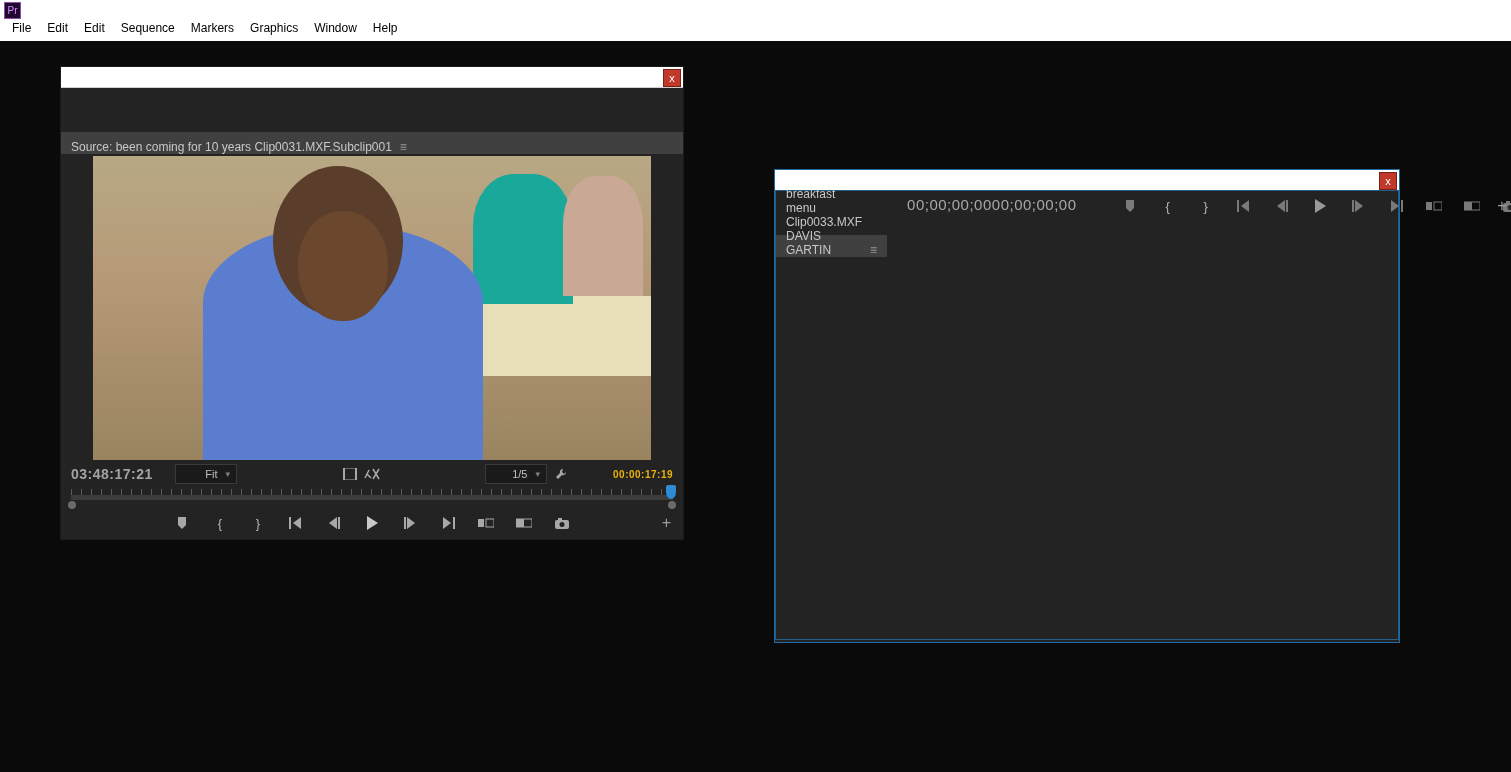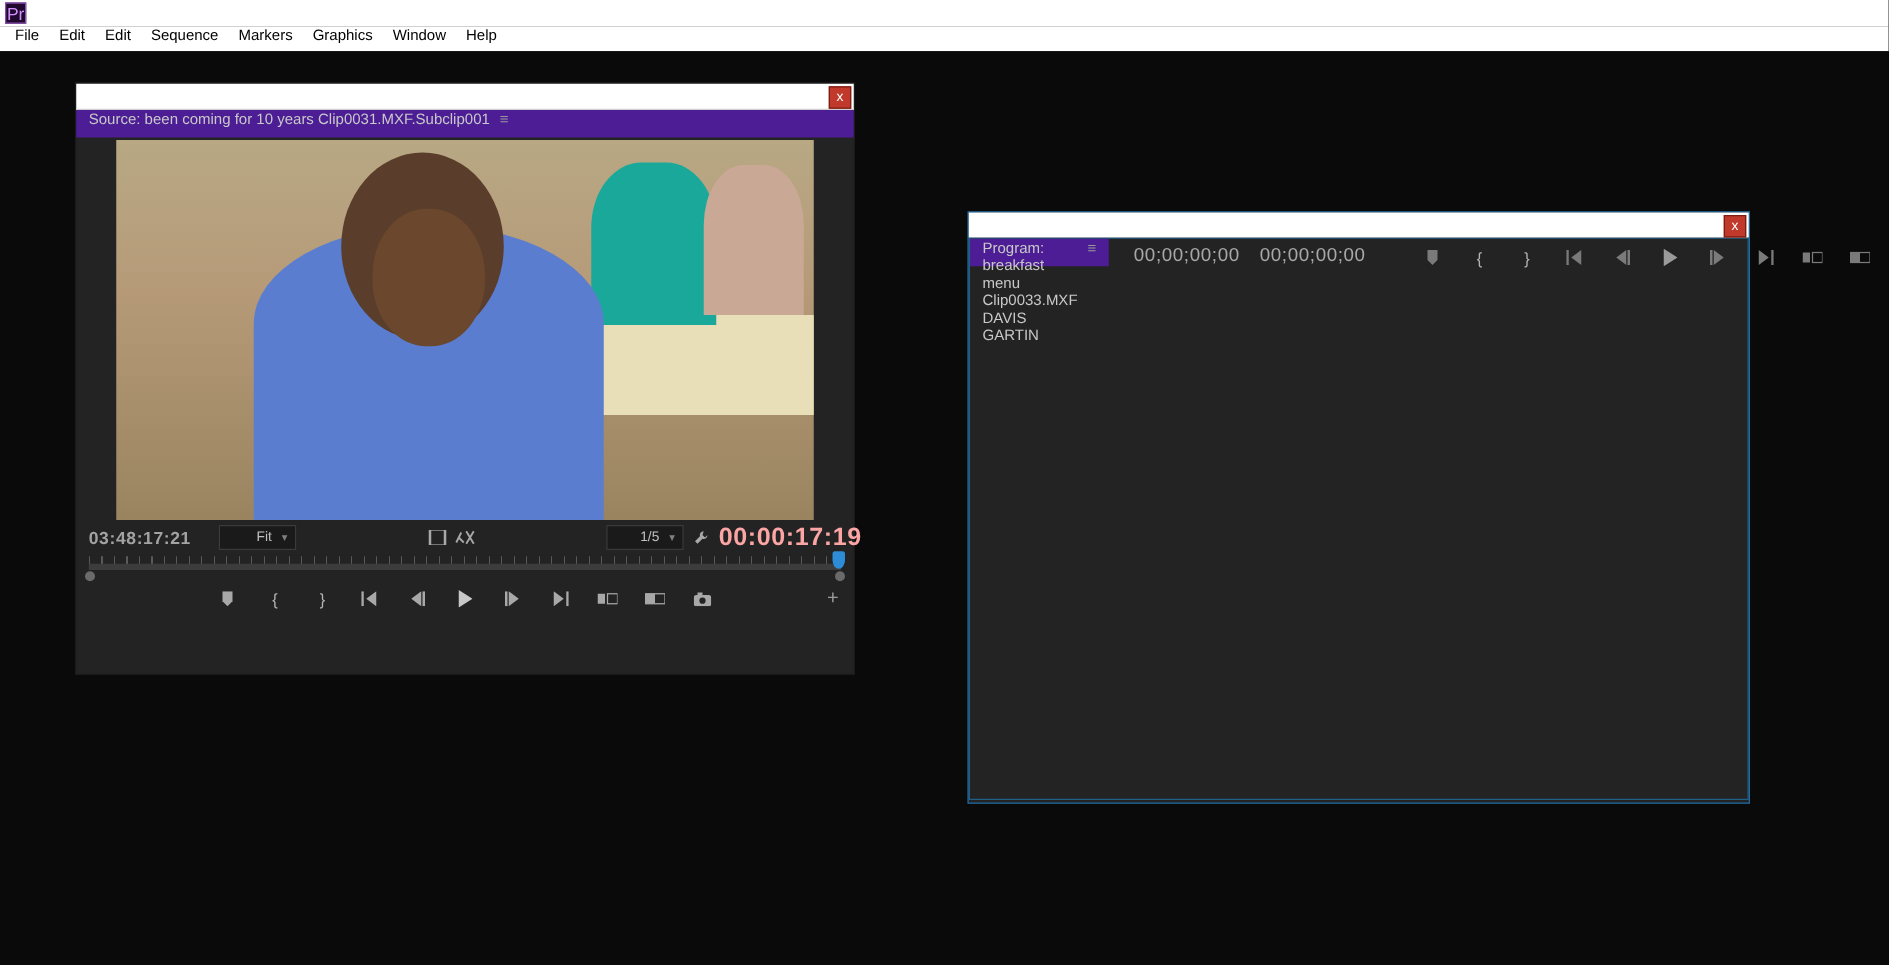--- a/index.html
+++ b/index.html
@@ -1,61 +1,61 @@
 <!DOCTYPE html>
 <html><head>
 <meta charset="utf-8">
 <style>
   html,body{margin:0;padding:0;width:1511px;height:772px;background:#0a0a0a;font-family:"Segoe UI",Arial,sans-serif;font-size:12px;color:#ccc;overflow:hidden;}
   
   .titlebar{height:21px;background:#fff;display:flex;align-items:center;padding:0 4px;}
   .appicon{width:15px;height:15px;margin-right:6px;background:#1f0a2e;border:1px solid #8a4fb0;display:flex;align-items:center;justify-content:center;}
-  .appicon span{color:#d48fff;font-size:14px;font-weight:normal;}
+  .appicon span{color:#d48fff;font-size:10px;font-weight:normal;}
   .title{color:#000;font-size:12px;}
   
   .menubar{height:20px;background:#fff;display:flex;align-items:flex-start;padding:0 4px;color:#000;}
   .menubar span{padding:0 8px;cursor:default;}
   
   .workspace{position:relative;width:100%;height:731px;background:#0a0a0a;}
   .panel{position:absolute;background:#232323;border:1px solid #1b1b1b;}
   .panel .topstrip{height:20px;background:#fff;position:relative;}
   .closebtn{position:absolute;right:2px;top:2px;width:16px;height:16px;background:#c0392b;color:#fff;font-size:11px;line-height:16px;text-align:center;border:1px solid #7a1f14;}
-  .panelhdr{height:22px;background:#4c1d95;display:flex;align-items:flex-start;padding:0 10px;color:#c8c8c8;font-size:12px;}
+  .panelhdr{height:22px;background:#404040;display:flex;align-items:flex-end;padding:0 10px;color:#c8c8c8;font-size:12px;margin-top:44px;}
   .panelhdr .hambtn{margin-left:8px;color:#9a9a9a;font-size:12px;}
   
   .srcpanel{left:60px;top:25px;width:622px;height:472px;}
   .srcpanel .topstrip{border-bottom:1px solid #d0d0d0;}
   .video{margin:2px 32px 2px 32px;height:304px;background:linear-gradient(180deg,#b8a884 0%,#b69a78 40%,#9a8460 100%);position:relative;overflow:hidden;}
   .person{position:absolute;left:110px;top:68px;width:280px;height:236px;background:#5b7dcf;border-radius:60% 60% 0 0 / 40% 40% 0 0;}
   .head{position:absolute;left:180px;top:10px;width:130px;height:150px;background:#5a3d2a;border-radius:50%;}
   .face{position:absolute;left:205px;top:55px;width:90px;height:110px;background:#6a472d;border-radius:48%;}
   .bg1{position:absolute;left:380px;top:18px;width:100px;height:130px;background:#1aa89a;border-radius:40% 40% 0 0;}
   .bg2{position:absolute;left:470px;top:20px;width:80px;height:120px;background:#caa896;border-radius:40% 40% 0 0;}
   .table{position:absolute;left:350px;top:140px;width:220px;height:80px;background:#e8deb8;}
   .ctrlrow{height:24px;display:flex;align-items:center;padding:0 10px;gap:6px;}
   .tc-blue{color:#a3a3a3;font-size:14px;font-weight:700;letter-spacing:0.5px;width:98px;}
-  .tc-white{color:#fca5a5;font-size:20px;font-weight:600;letter-spacing:0.5px;width:98px;text-align:right;margin-left:auto;}
+  .tc-white{color:#eab308;font-size:10px;font-weight:600;letter-spacing:0.5px;width:98px;text-align:right;margin-left:auto;}
   .dropdown{height:18px;background:#1a1a1a;border:1px solid #3a3a3a;font-size:11px;color:#c0c0c0;display:flex;align-items:center;padding:0 6px;gap:8px;justify-content:flex-end;}
   .dropdown .chev{font-size:9px;color:#808080;}
   .filmicon,.fxicon,.wrench{width:16px;height:16px;display:flex;align-items:center;justify-content:center;color:#a8a8a8;font-size:13px;}
   .spacer{flex:1;}
   .scrubber{height:22px;margin:0 10px;position:relative;}
   .scrubtrack{position:absolute;left:0;right:0;top:9px;height:5px;background:#3c3c3c;}
   .scrubticks{position:absolute;left:0;right:0;top:3px;height:8px;background:repeating-linear-gradient(90deg,#5a5a5a 0,#5a5a5a 1px,transparent 1px,transparent 10px);}
   .scrubdotL{position:absolute;left:-3px;top:15px;width:8px;height:8px;border-radius:50%;background:#6a6a6a;}
   .scrubdotR{position:absolute;right:-3px;top:15px;width:8px;height:8px;border-radius:50%;background:#6a6a6a;}
   .scrubhead{position:absolute;right:-3px;top:-1px;width:10px;height:14px;background:#2e8bd6;border-radius:2px 2px 50% 50%;}
   .transport{height:30px;display:flex;align-items:center;justify-content:center;gap:20px;color:#b4b4b4;position:relative;}
   .transport .tbtn{width:18px;height:18px;display:flex;align-items:center;justify-content:center;font-size:13px;}
   .transport .plus{position:absolute;right:12px;font-size:16px;color:#9c9c9c;}
   
   .prgpanel{left:774px;top:128px;width:624px;height:472px;border:1px solid #1c6aa3;}
   .prgpanel .inner{border:1px solid #205f86;margin:0;height:448px;display:flex;}
   .prgbody{flex:1;background:#262626;}
-  .prg-tc-row{height:26px;display:flex;align-items:center;padding:0 20px;color:#a8a8a8;font-size:15px;letter-spacing:0.5px;gap:16px;}
+  .prg-tc-row{height:26px;display:flex;align-items:center;padding:0 20px;color:#a8a8a8;font-size:15px;letter-spacing:0.5px;}
   .prg-tc-row .r{margin-left:auto;}
   .prg-scrub{height:22px;margin:6px 12px 0 12px;position:relative;}
   .prg-scrub .line{position:absolute;left:0;right:0;top:10px;height:4px;background:#333;}
   svg{display:block;}
 </style>
 </head>
 <body>
 
 <div class="titlebar">
   <div class="appicon">

